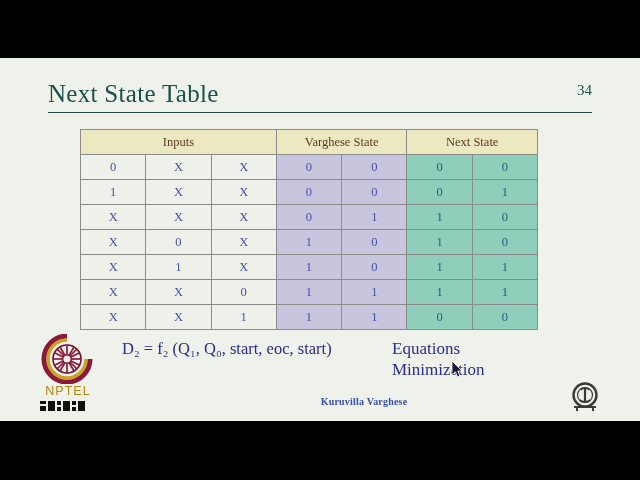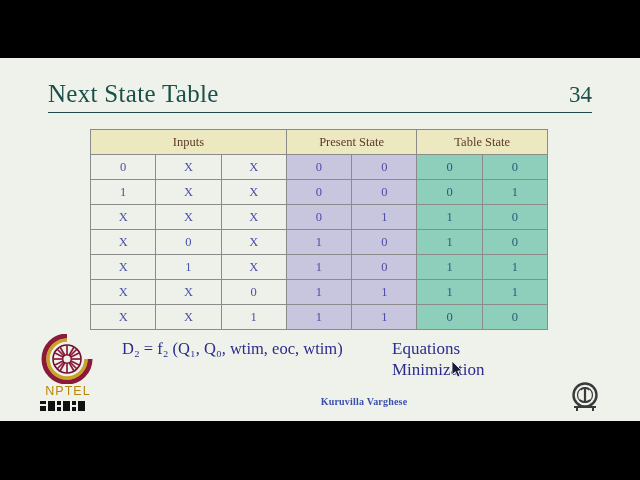--- a/index.html
+++ b/index.html
@@ -50,34 +50,33 @@
     position: absolute;
     left: 0; top: 0px;
     font-size: 25px;
     color: #1b4f4a;
     letter-spacing: 0.3px;
     white-space: nowrap;
   }
   #page-number {
     position: absolute;
     right: 0; top: 2px;
-    font-size: 23px;
+    font-size: 15px;
     color: #1b4f4a;
   }
 
   
   #state-table {
     position: absolute;
     left: 80px;
     top: 71px;
     border-collapse: collapse;
     table-layout: fixed;
     width: 458px;
     border: 1.3px solid #555;
-    margin-left: 10px;
   }
   #state-table td, #state-table th {
     border: 1px solid #8b8b8b;
     text-align: center;
     vertical-align: middle;
     font-weight: normal;
     padding: 0;
     height: 24px;
     font-size: 12.5px;
     font-family: "Liberation Serif", serif;
@@ -210,22 +209,22 @@
 
     <div id="title-area">
       <div id="page-title">Next State Table</div>
       <div id="page-number">34</div>
     </div>
 
     <table id="state-table">
       <thead>
         <tr>
           <th class="grp-head" colspan="3">Inputs</th>
-          <th class="grp-head" colspan="2">Present State</th>
-          <th class="grp-head" colspan="2">Table State</th>
+          <th class="grp-head" colspan="2">Varghese State</th>
+          <th class="grp-head" colspan="2">Next State</th>
         </tr>
       </thead>
       <tbody>
         <tr>
           <td class="cell-in">0</td>
           <td class="cell-in">X</td>
           <td class="cell-in">X</td>
           <td class="cell-ps">0</td>
           <td class="cell-ps">0</td>
           <td class="cell-ns">0</td>
@@ -282,21 +281,21 @@
           <td class="cell-in">1</td>
           <td class="cell-ps">1</td>
           <td class="cell-ps">1</td>
           <td class="cell-ns">0</td>
           <td class="cell-ns">0</td>
         </tr>
       </tbody>
     </table>
 
     <div id="equations">
-      <div>D₂ = f₂ (Q₁, Q₀, wtim, eoc, wtim)</div>
+      <div>D₂ = f₂ (Q₁, Q₀, start, eoc, start)</div>
     </div>
     <div id="labels">
       <div>Equations</div>
       <div>Minimization</div>
     </div>
 
     <div id="credit">Kuruvilla Varghese</div>
 
     <div id="nptel-logo">
       <svg id="nptel-emblem" viewBox="0 0 54 50">

